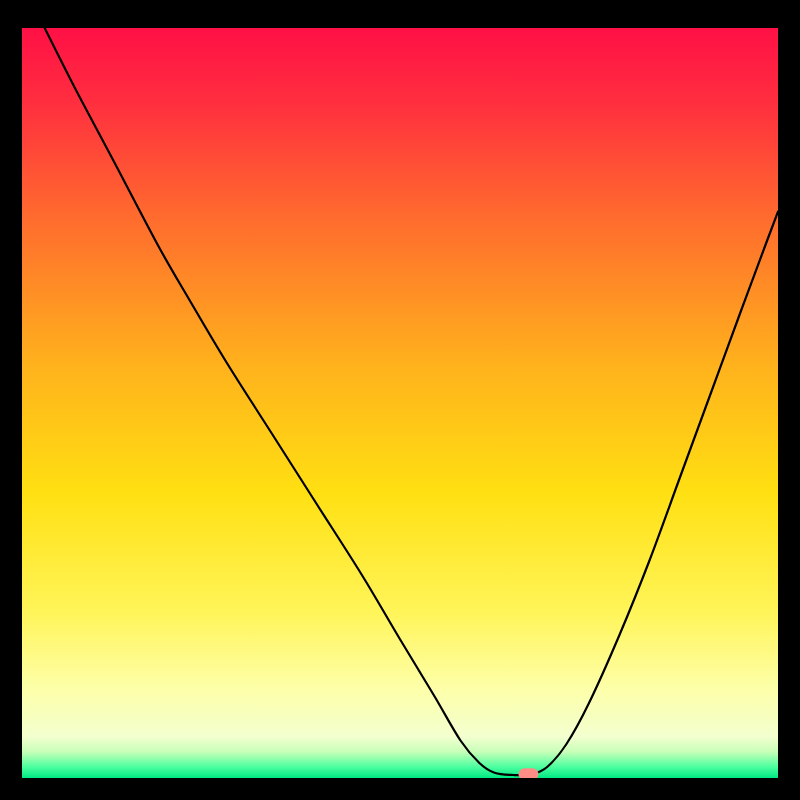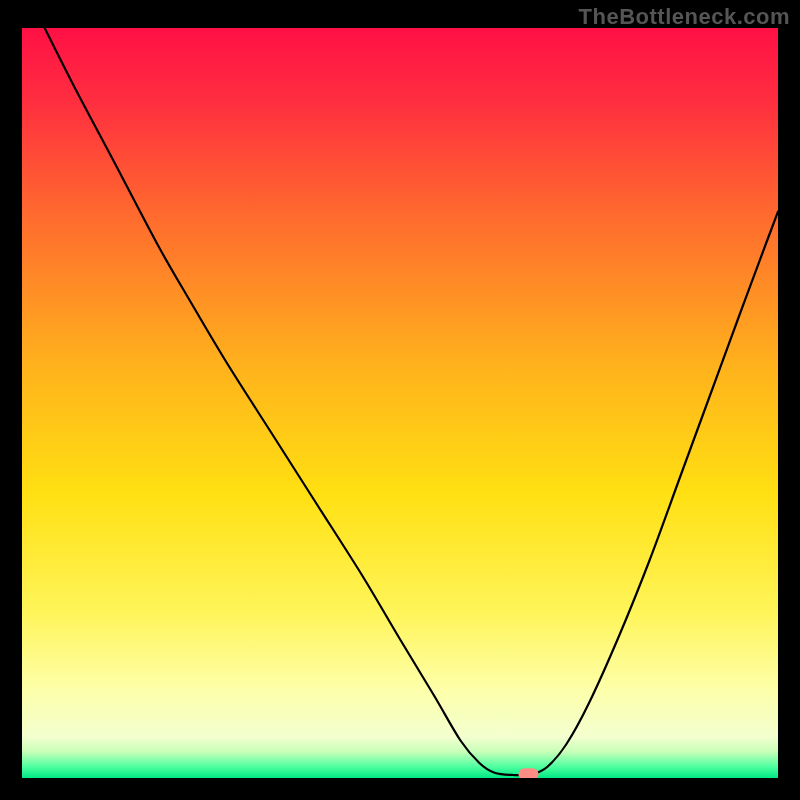--- a/index.html
+++ b/index.html
@@ -34,21 +34,20 @@
     top: 28px;
     width: 756px;
     height: 750px;
   }
   svg { display: block; }
 </style>
 </head>
 <body>
 
 <div class="frame">
-  <div class="watermark">TheBottleneck.com</div>
   <div class="plot">
     <svg id="chart-svg" width="756" height="750" viewBox="0 0 756 750">
       <defs>
         <linearGradient id="bg-grad" x1="0" y1="0" x2="0" y2="1">
             <stop offset="0%" stop-color="#ff1045"></stop>
             <stop offset="10%" stop-color="#ff2f3f"></stop>
             <stop offset="25%" stop-color="#ff6a2e"></stop>
             <stop offset="45%" stop-color="#ffb21c"></stop>
             <stop offset="62%" stop-color="#ffe012"></stop>
             <stop offset="78%" stop-color="#fff55a"></stop>

